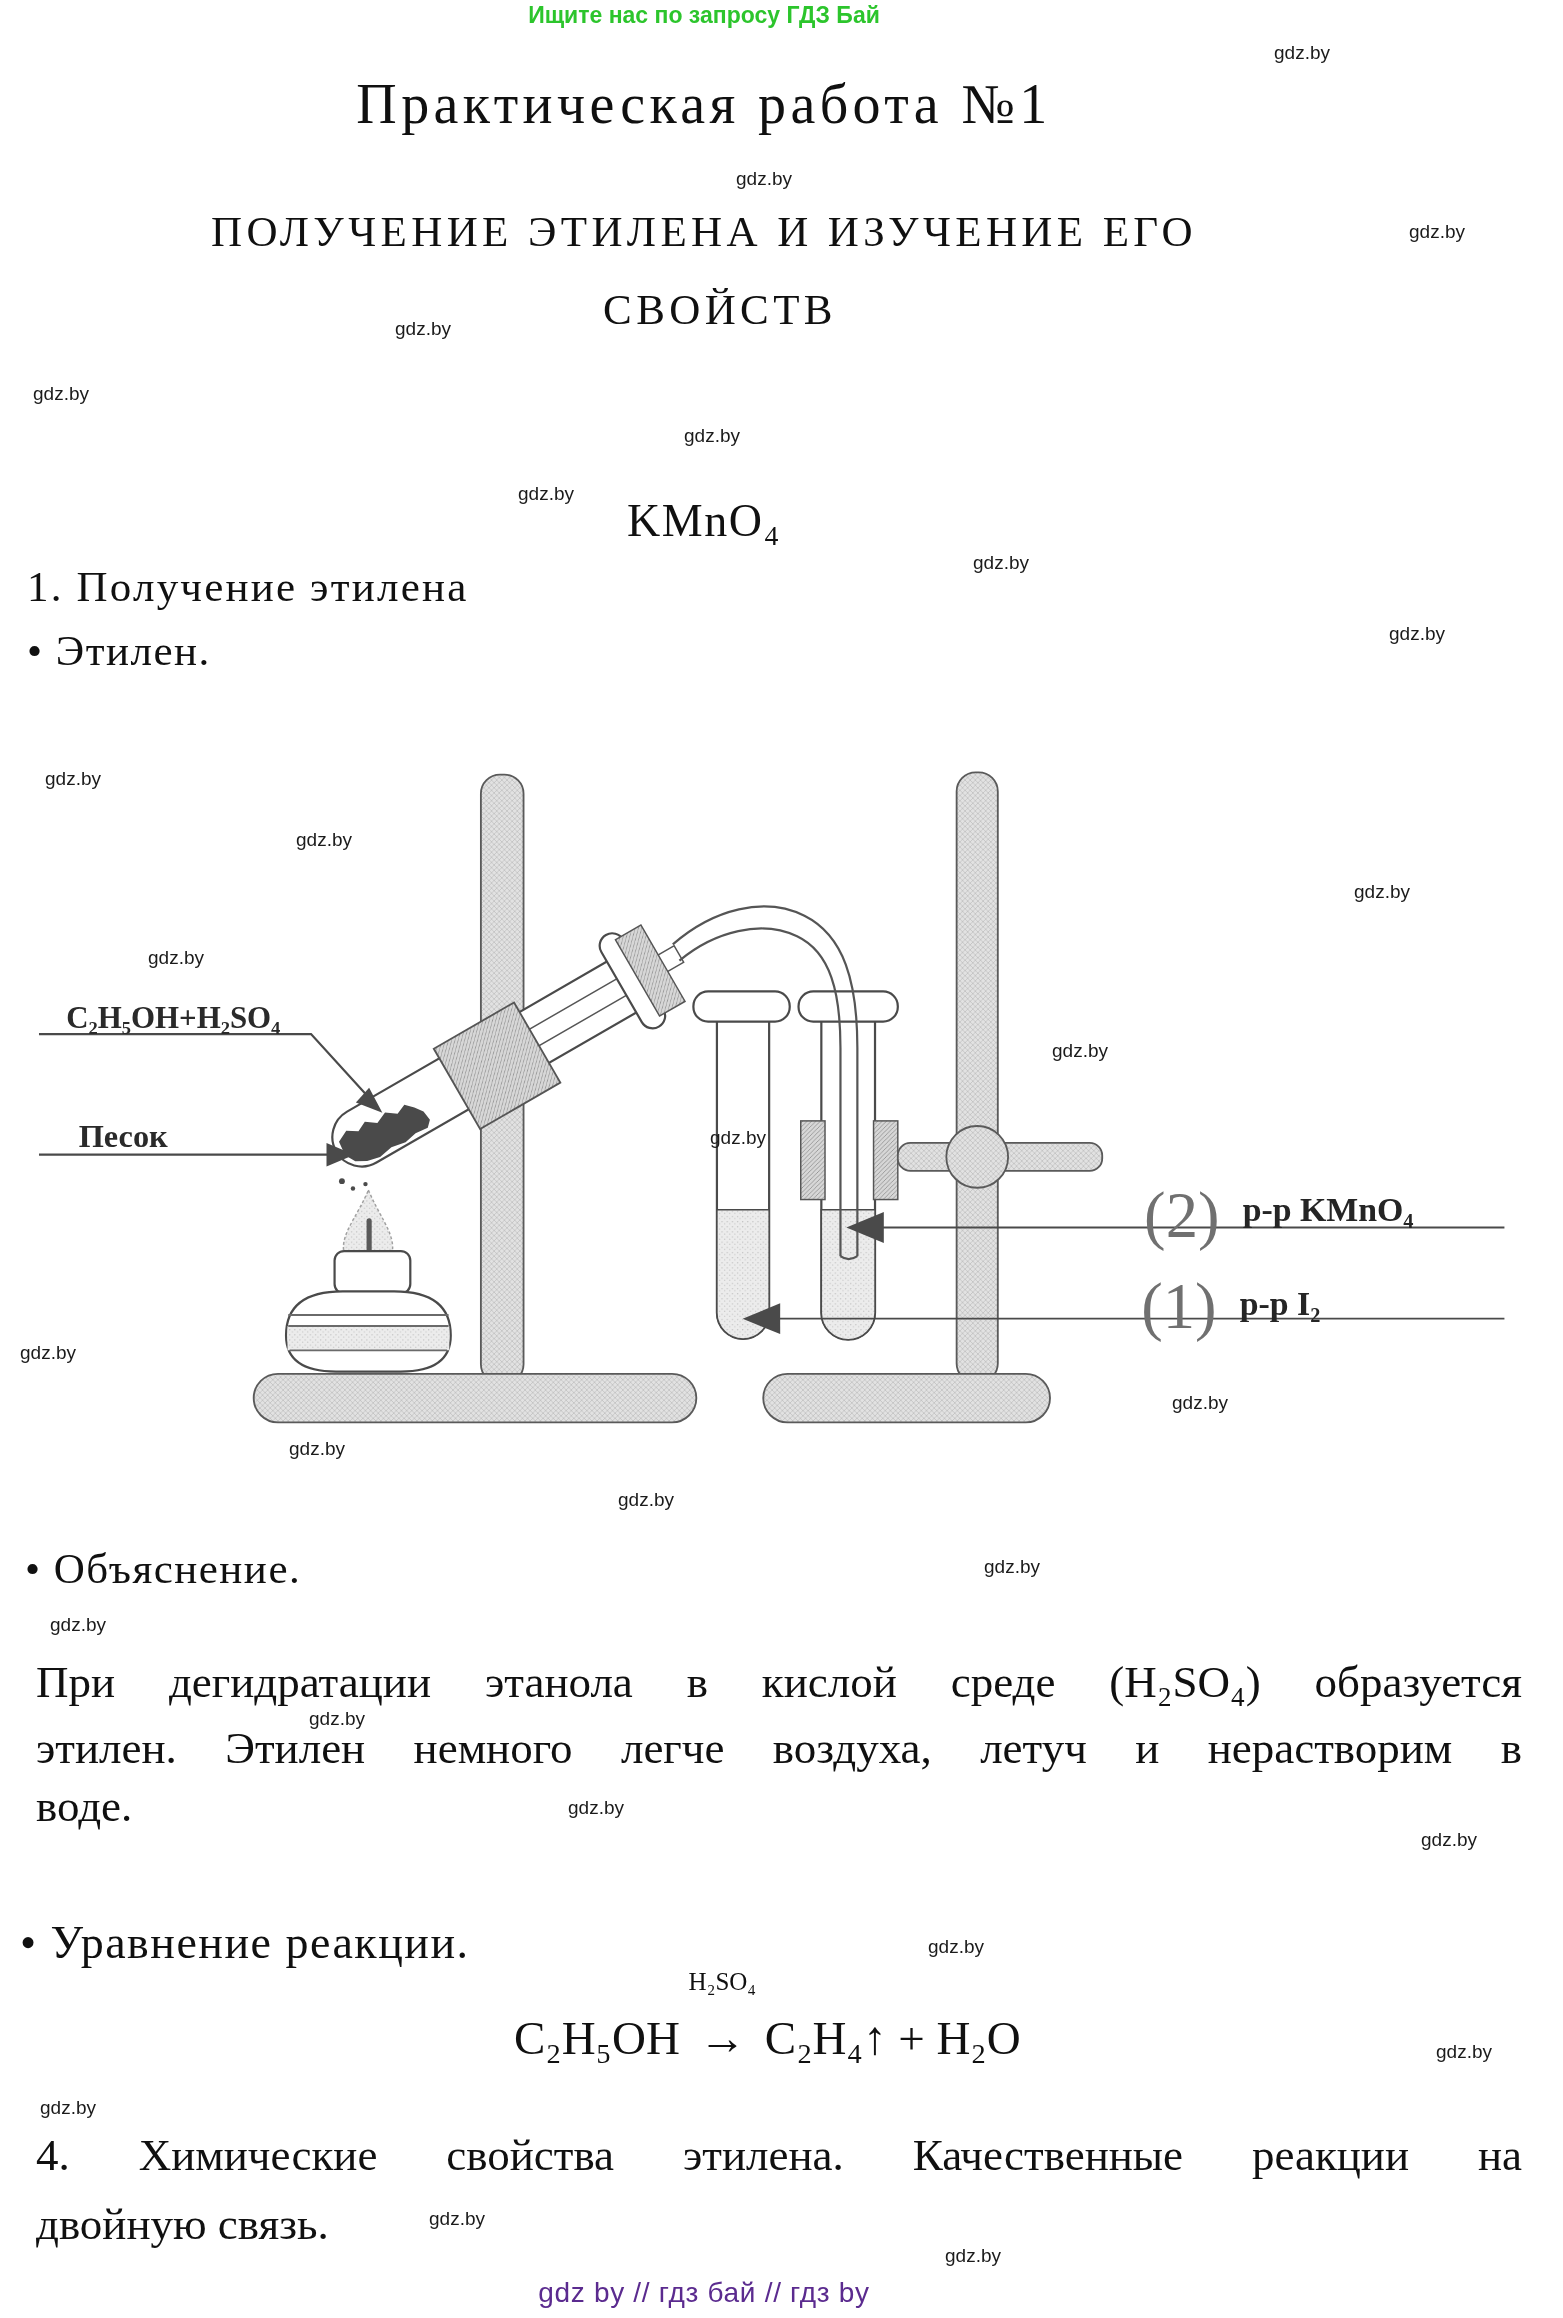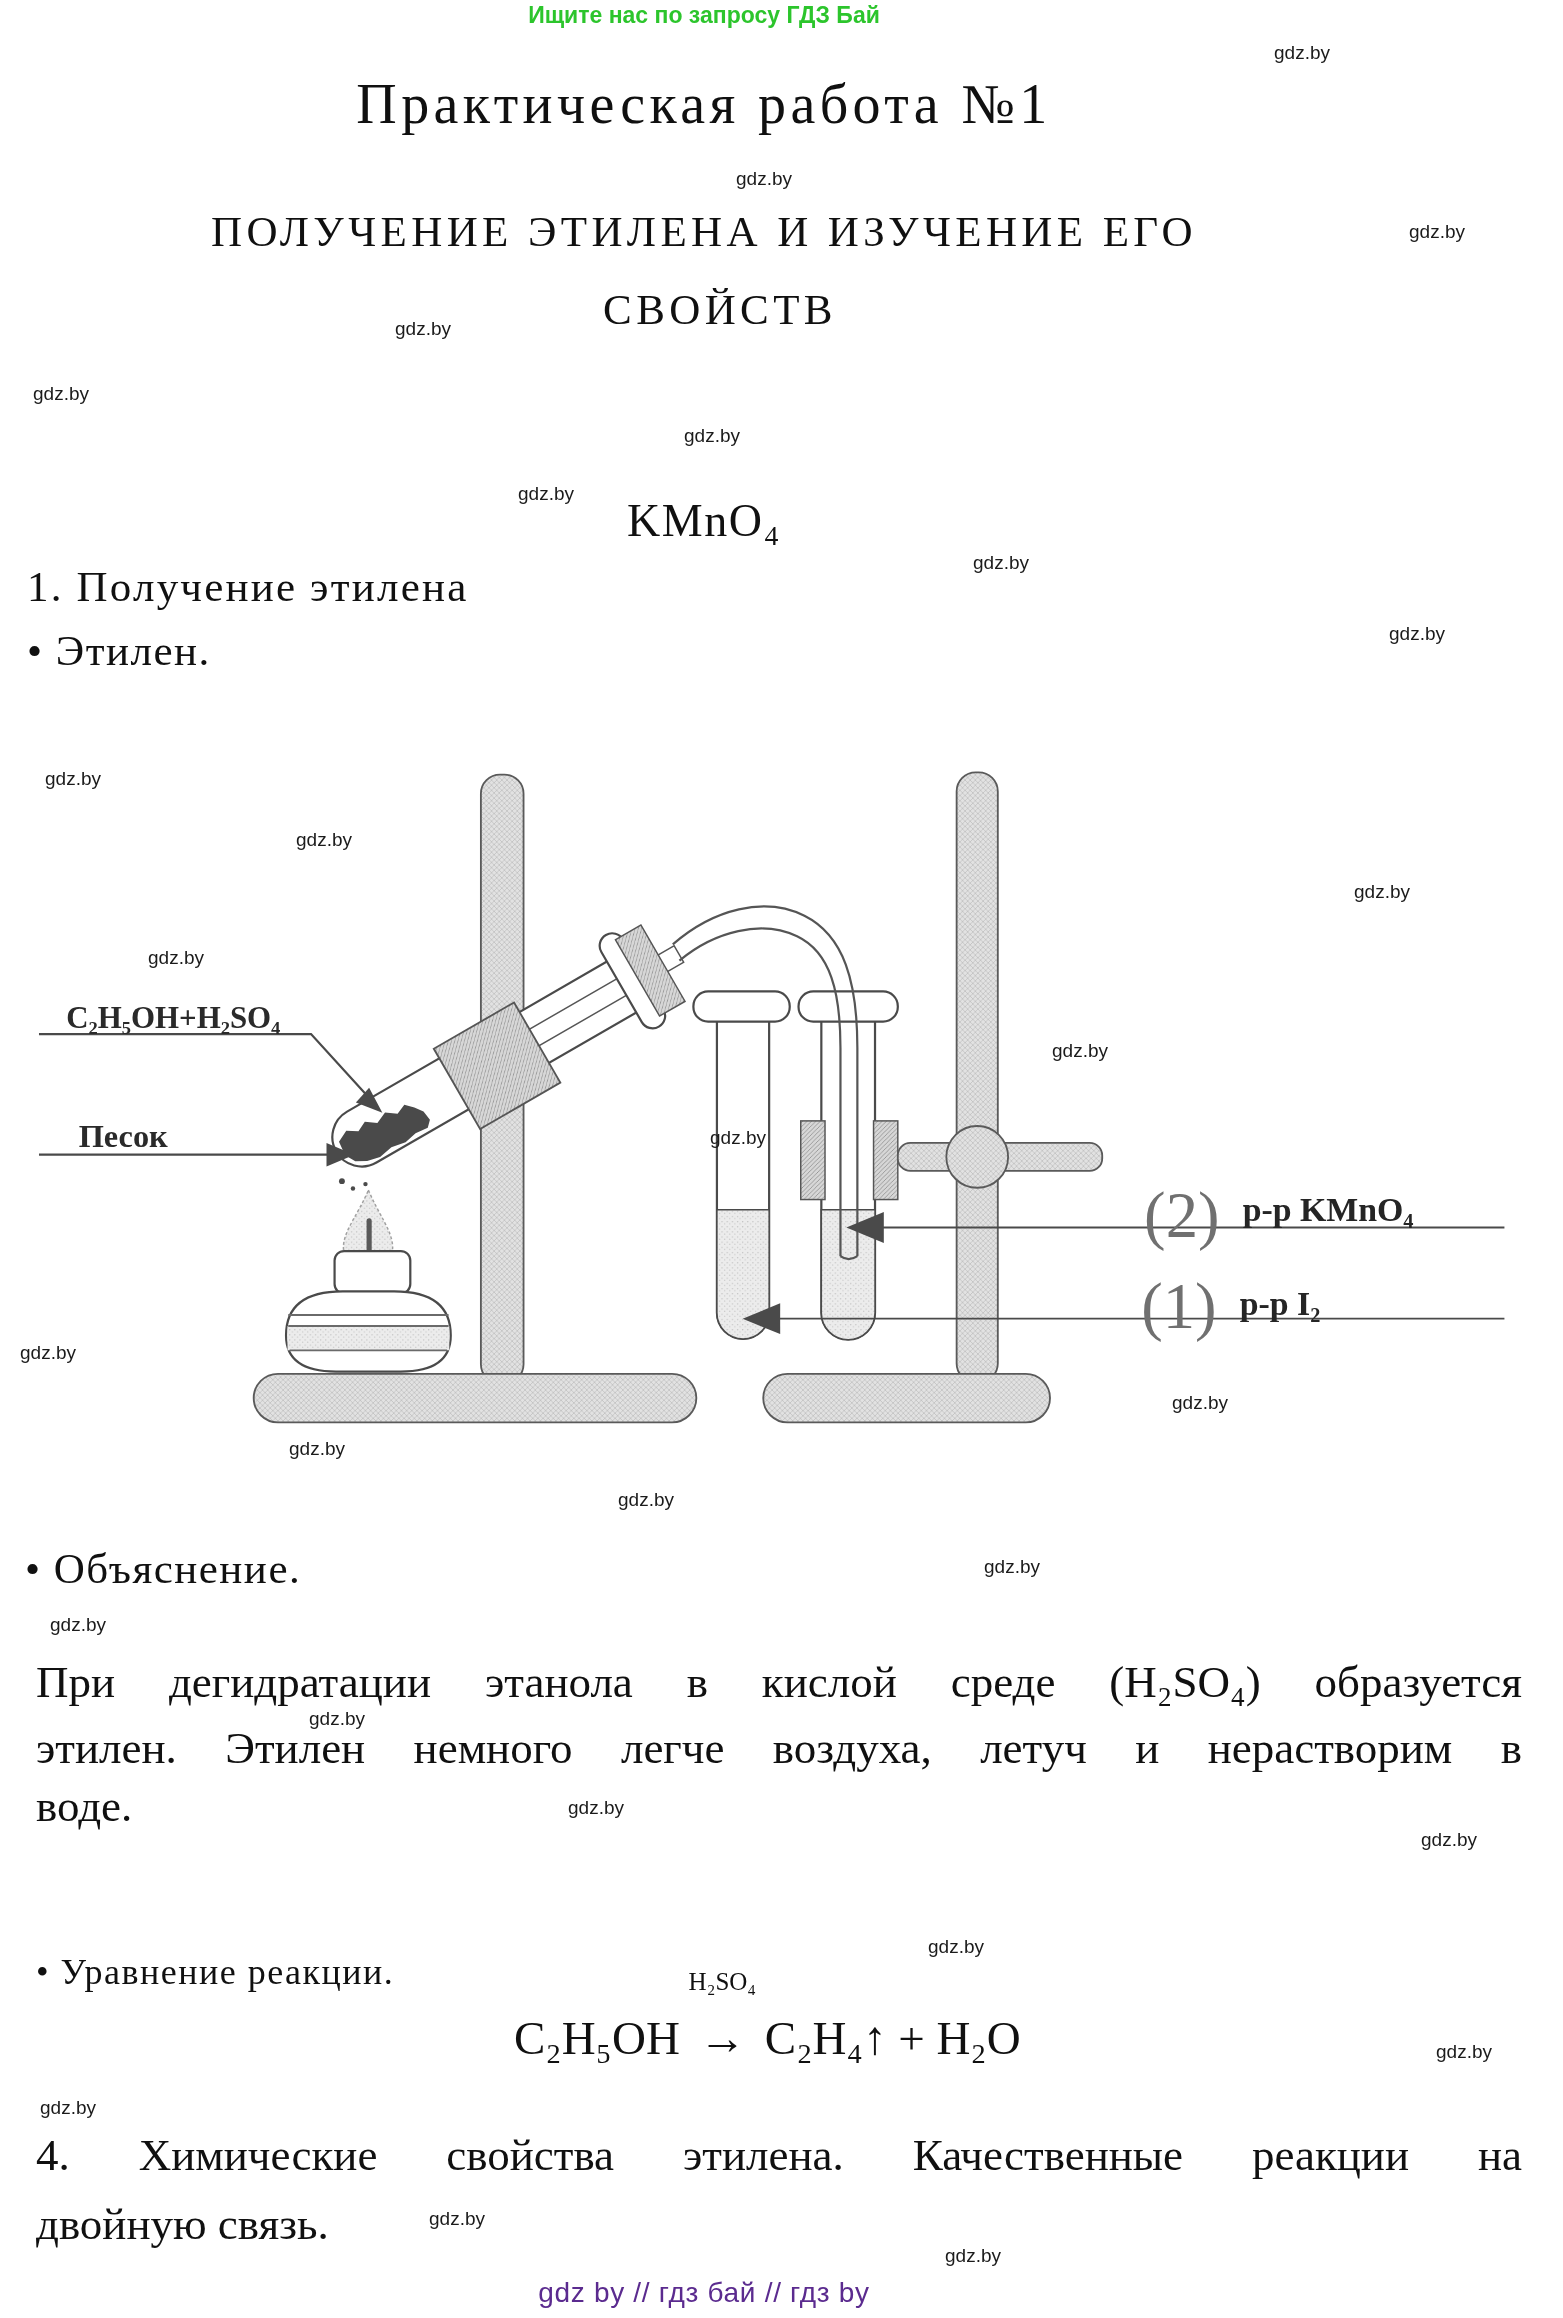--- a/index.html
+++ b/index.html
@@ -14,21 +14,21 @@
   .doc-heading{font-size:43px;font-weight:500;letter-spacing:4.4px;}
   .h-line1{top:207px;}
   .h-line2{top:285px;padding-left:16px;}
   .report-title{top:494px;font-size:46px;letter-spacing:1.5px;}
   .sec1{left:27px;top:562px;font-size:43px;letter-spacing:2.2px;}
   .bullet-fig{left:27px;top:626px;font-size:43px;letter-spacing:1.5px;}
   .bullet-expl{left:25px;top:1544px;font-size:43px;letter-spacing:1.5px;}
   .paraline{left:20px;width:1486px;font-size:45px;white-space:normal;margin-left:16px;}
   .just{text-align:justify;text-align-last:justify;}
   .pl1{top:1656px;}.pl2{top:1722px;}.pl3{top:1780px;}
-  .eq-bullet{left:36px;top:1916px;font-size:36px;letter-spacing:1.5px;margin-top:35px;}
+  .eq-bullet{left:20px;top:1916px;font-size:46px;letter-spacing:1.5px;}
   .equation{top:2011px;left:0;width:1564px;display:flex;justify-content:center;align-items:baseline;
     font-size:47px;transform:translateX(-14.7px);}
   .eq-arrow{position:relative;display:inline-block;padding:0 19px;}
   .eq-catalyst{position:absolute;top:-43px;left:50%;transform:translateX(-50%);font-size:25px;white-space:nowrap;}
   .s2l1{top:2129px;}.s2l2{top:2198px;}
   .footer-note{top:2277px;font-family:"Liberation Sans","DejaVu Sans",sans-serif;font-size:28px;letter-spacing:0.7px;}
   .wm{position:absolute;font-family:"Liberation Sans","DejaVu Sans",sans-serif;font-size:19px;color:#1b1b1b;white-space:nowrap;}
   .diagram-svg{position:absolute;left:0;top:765px;width:1564px;height:750px;}
   svg text{font-family:"Liberation Serif","DejaVu Serif",serif;}
 </style>

